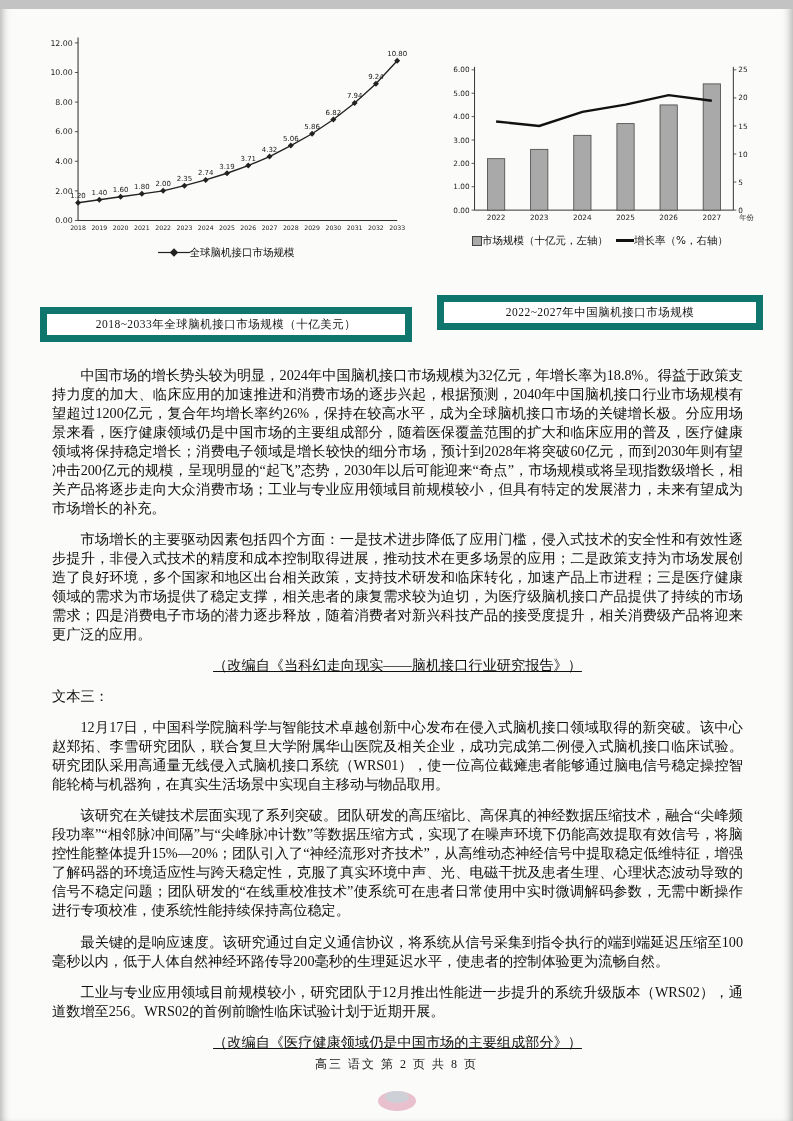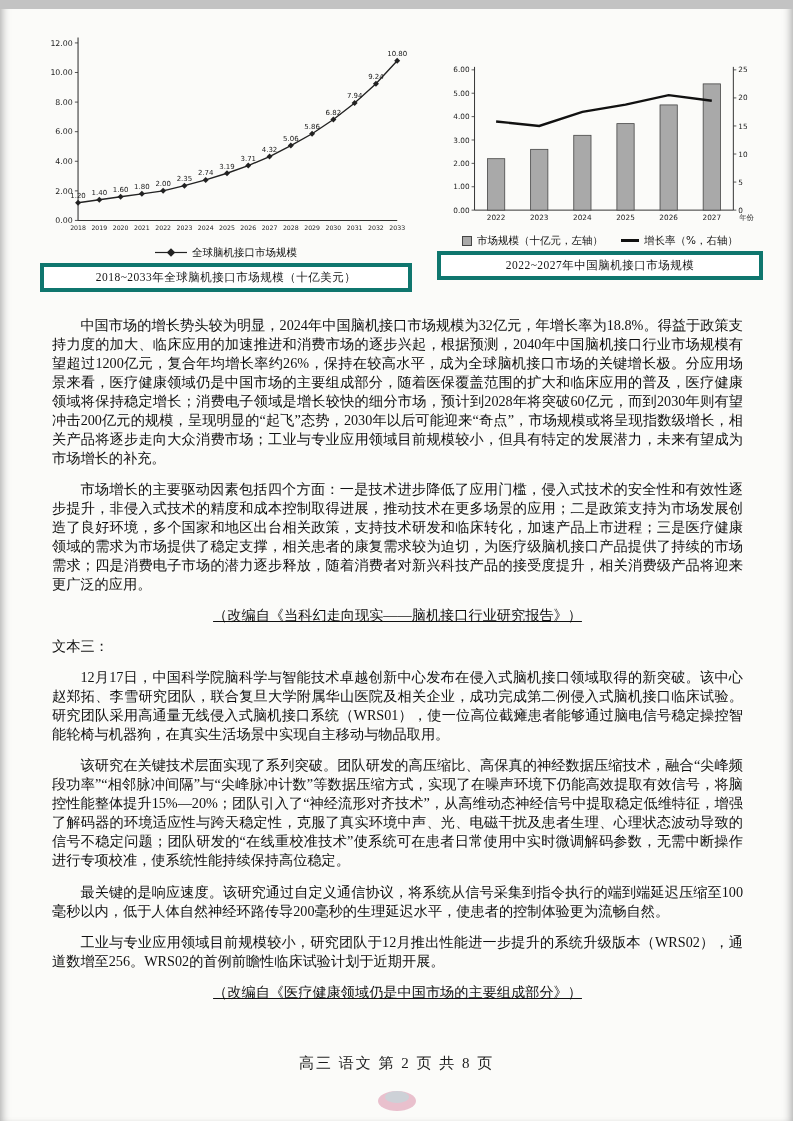--- a/index.html
+++ b/index.html
@@ -11,40 +11,40 @@
     box-shadow: inset 8px 0 8px -6px #a9a9a9, inset -8px 0 8px -6px #a9a9a9;
   }
   .scan-edge-top { position: absolute; top: 0; left: 0; right: 0; height: 9px; background: #c3c3c3; }
   .charts-row { display: flex; justify-content: space-between; align-items: flex-start; padding: 26px 30px 0 40px; }
   .chart-figure { display: flex; flex-direction: column; align-items: center; }
   .chart-figure.left  { width: 372px; }
   .chart-figure.right { width: 326px; margin-top: 32px; }
   .chart-figure svg.plot { width: 100%; height: auto; display: block; }
   svg text { font-family: "DejaVu Sans", sans-serif; fill: #222; }
   .legend-row {
-    display: flex; align-items: center; justify-content: center; gap: 5px;
+    display: flex; align-items: center; justify-content: center; 
     font-family: "DejaVu Sans", sans-serif; font-size: 10.5px; margin: 2px 0 3px; color: #111;
   }
   .legend-row .gap { width: 8px; }
   .swatch-bar { display: inline-block; width: 10px; height: 10px; background: #a9a9a9; border: 1px solid #444; }
   .swatch-line { display: inline-block; width: 18px; height: 3px; background: #111; }
   .caption-box {
-    width: 100%; border: 4px solid #0f766e; background: #ffffff;
-    font-size: 11.5px; text-align: center; padding: 3px 6px; letter-spacing: 0.5px;
+    width: 100%; border: 7px solid #0f766e; background: #ffffff;
+    font-size: 11.5px; text-align: center; padding: 3px 6px; letter-spacing: 0.5px; margin-top: 44px;
   }
   .body-text {
     padding: 12px 38px 0 40px; font-size: 14.2px; line-height: 1.34;
     text-align: justify; color: #101010;
   }
   .body-text p { margin: 12px; text-indent: 2em; }
   .body-text p.attribution { text-align: center; text-indent: 0; text-decoration: underline; }
   .body-text p.heading { font-weight: normal; text-indent: 0; }
   .footer {
     position: absolute; bottom: 48px; left: 0; width: 100%;
-    text-align: center; font-size: 15px; letter-spacing: 2px; color: #1a1a1a;
+    text-align: center; font-size: 12px; letter-spacing: 2px; color: #1a1a1a;
   }
   .watermark { position: absolute; bottom: 8px; left: 50%; transform: translateX(-50%); opacity: 0.85; }
 </style>
 </head>
 <body>
 
 <div class="page">
   <div class="scan-edge-top"></div>
 
   <div class="charts-row">

